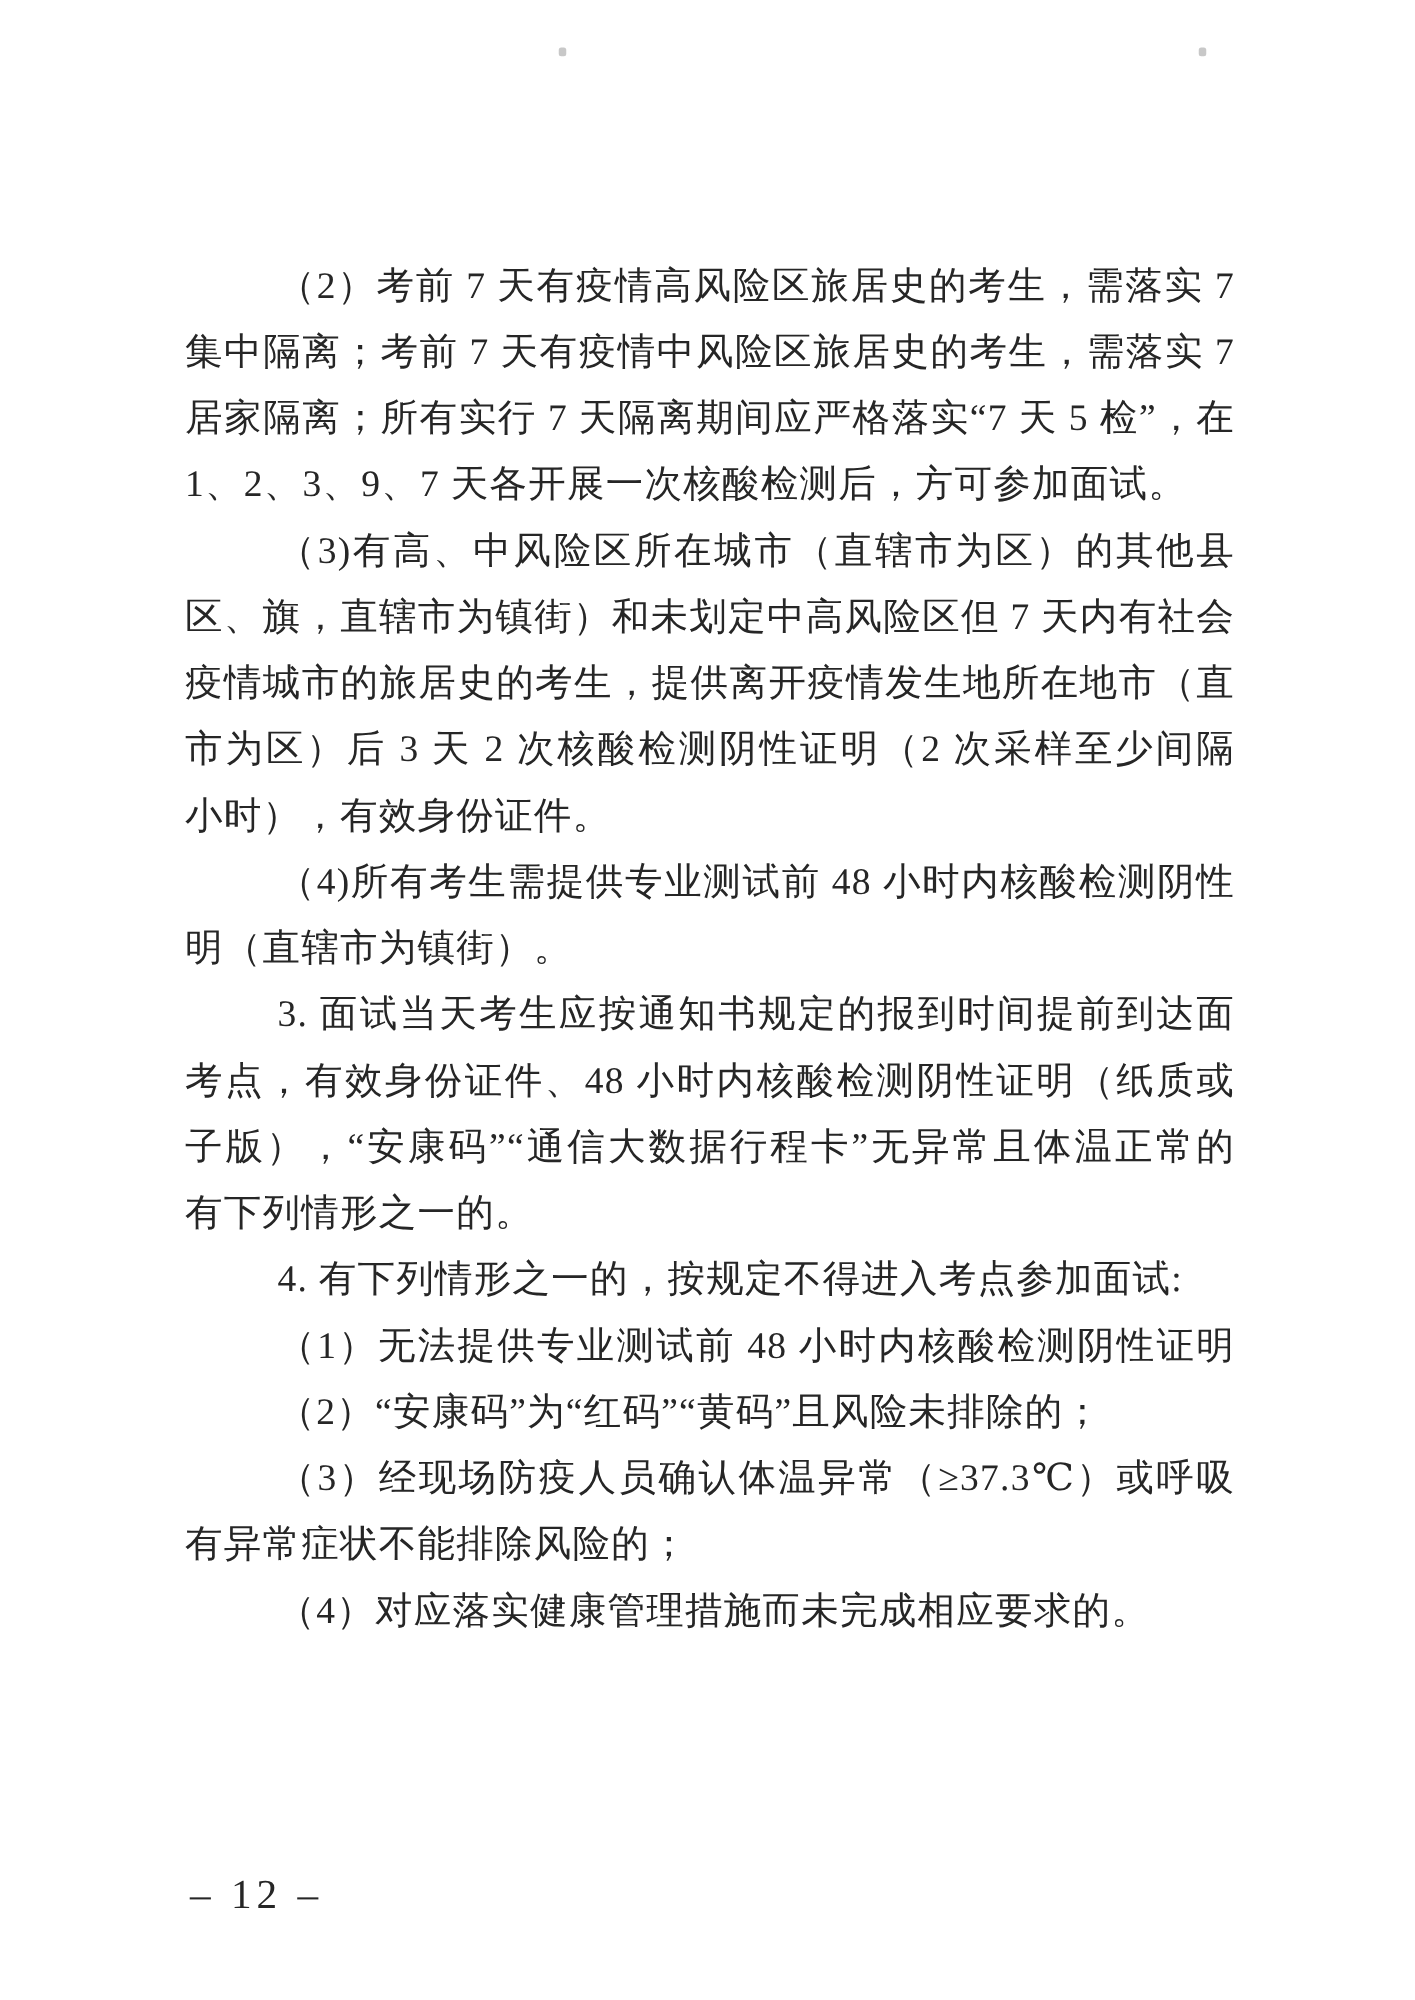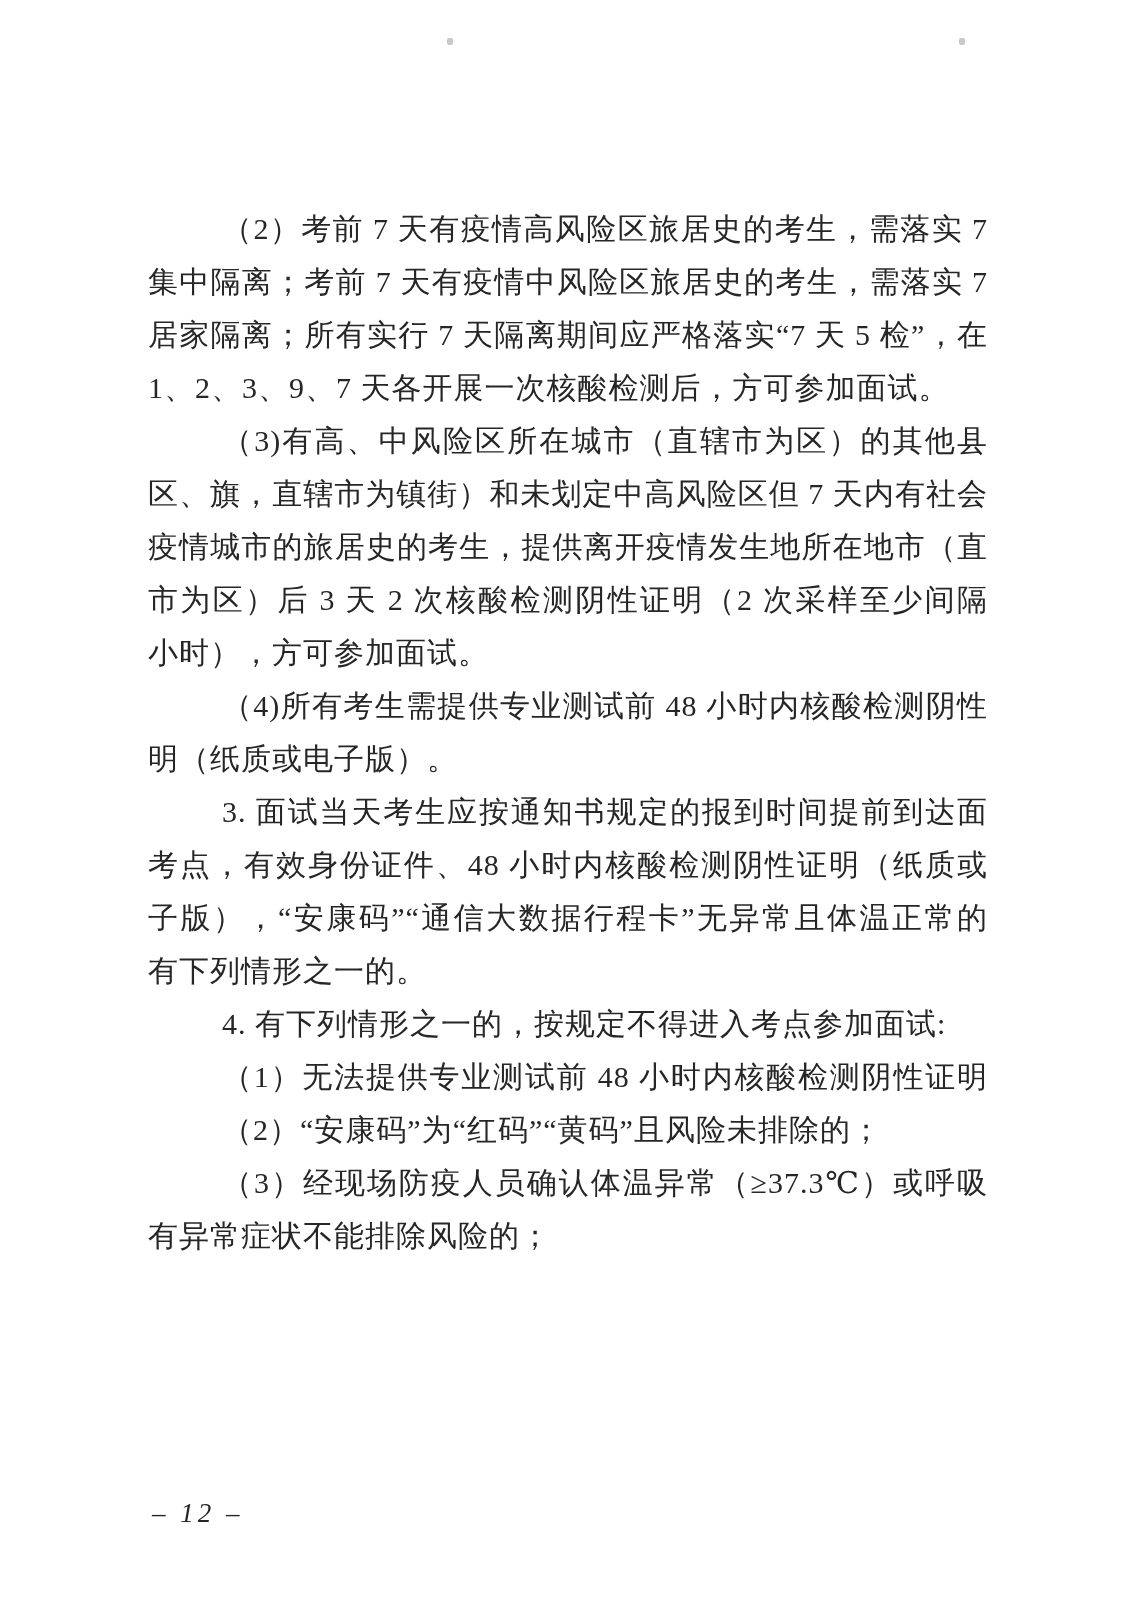--- a/index.html
+++ b/index.html
@@ -35,24 +35,23 @@
   .line.fill {
     text-align-last: justify;
   }
   .line.indent {
     text-indent: 74px;
   }
   .footer {
     position: absolute;
     left: 152px;
     top: 1498px;
-    font-size: 27px;
+    font-size: 33px;
     letter-spacing: 4px;
     color: #262626;
-    font-style: italic;
   }
   .speck {
     position: absolute;
     width: 6px;
     height: 7px;
     background: #9a9a9a;
     opacity: 0.55;
     border-radius: 2px;
   }
   .speck.left  { left: 447px; top: 38px; }
@@ -68,29 +67,30 @@
 
   <div class="textblock">
     <div class="line indent fill">（2）考前 7 天有疫情高风险区旅居史的考生，需落实 7 天</div>
     <div class="line fill">集中隔离；考前 7 天有疫情中风险区旅居史的考生，需落实 7 天</div>
     <div class="line fill">居家隔离；所有实行 7 天隔离期间应严格落实“7 天 5 检”，在</div>
     <div class="line">1、2、3、9、7 天各开展一次核酸检测后，方可参加面试。</div>
     <div class="line indent fill">（3)有高、中风险区所在城市（直辖市为区）的其他县（市、</div>
     <div class="line fill">区、旗，直辖市为镇街）和未划定中高风险区但 7 天内有社会面</div>
     <div class="line fill">疫情城市的旅居史的考生，提供离开疫情发生地所在地市（直辖</div>
     <div class="line fill">市为区）后 3 天 2 次核酸检测阴性证明（2 次采样至少间隔 24</div>
-    <div class="line">小时），方可参加面试。</div>
+    <div class="line">小时），有效身份证件。</div>
     <div class="line indent fill">（4)所有考生需提供专业测试前 48 小时内核酸检测阴性证</div>
-    <div class="line">明（纸质或电子版）。</div>
+    <div class="line">明（直辖市为镇街）。</div>
     <div class="line indent fill">3. 面试当天考生应按通知书规定的报到时间提前到达面试</div>
     <div class="line fill">考点，有效身份证件、48 小时内核酸检测阴性证明（纸质或电</div>
     <div class="line fill">子版），“安康码”“通信大数据行程卡”无异常且体温正常的</div>
     <div class="line">有下列情形之一的。</div>
     <div class="line indent">4. 有下列情形之一的，按规定不得进入考点参加面试:</div>
     <div class="line indent fill">（1）无法提供专业测试前 48 小时内核酸检测阴性证明（纸</div>
     <div class="line indent">（2）“安康码”为“红码”“黄码”且风险未排除的；</div>
     <div class="line indent fill">（3）经现场防疫人员确认体温异常（≥37.3℃）或呼吸道</div>
     <div class="line">有异常症状不能排除风险的；</div>
+    <div class="line indent">（4）对应落实健康管理措施而未完成相应要求的。</div>
   </div>
 
   <div class="footer">– 12 –</div>
 
 </div>
 
 </body></html>

